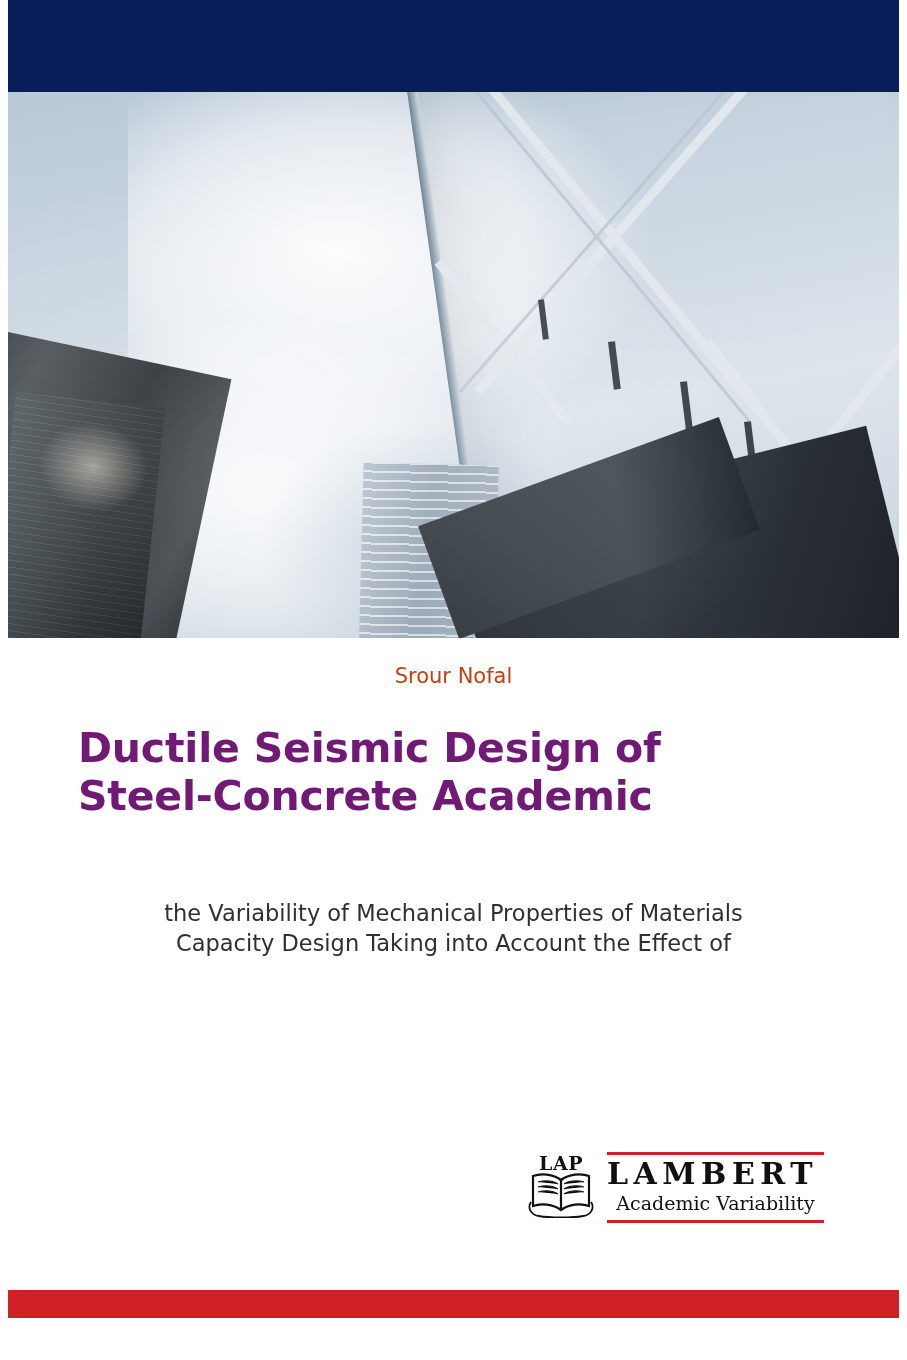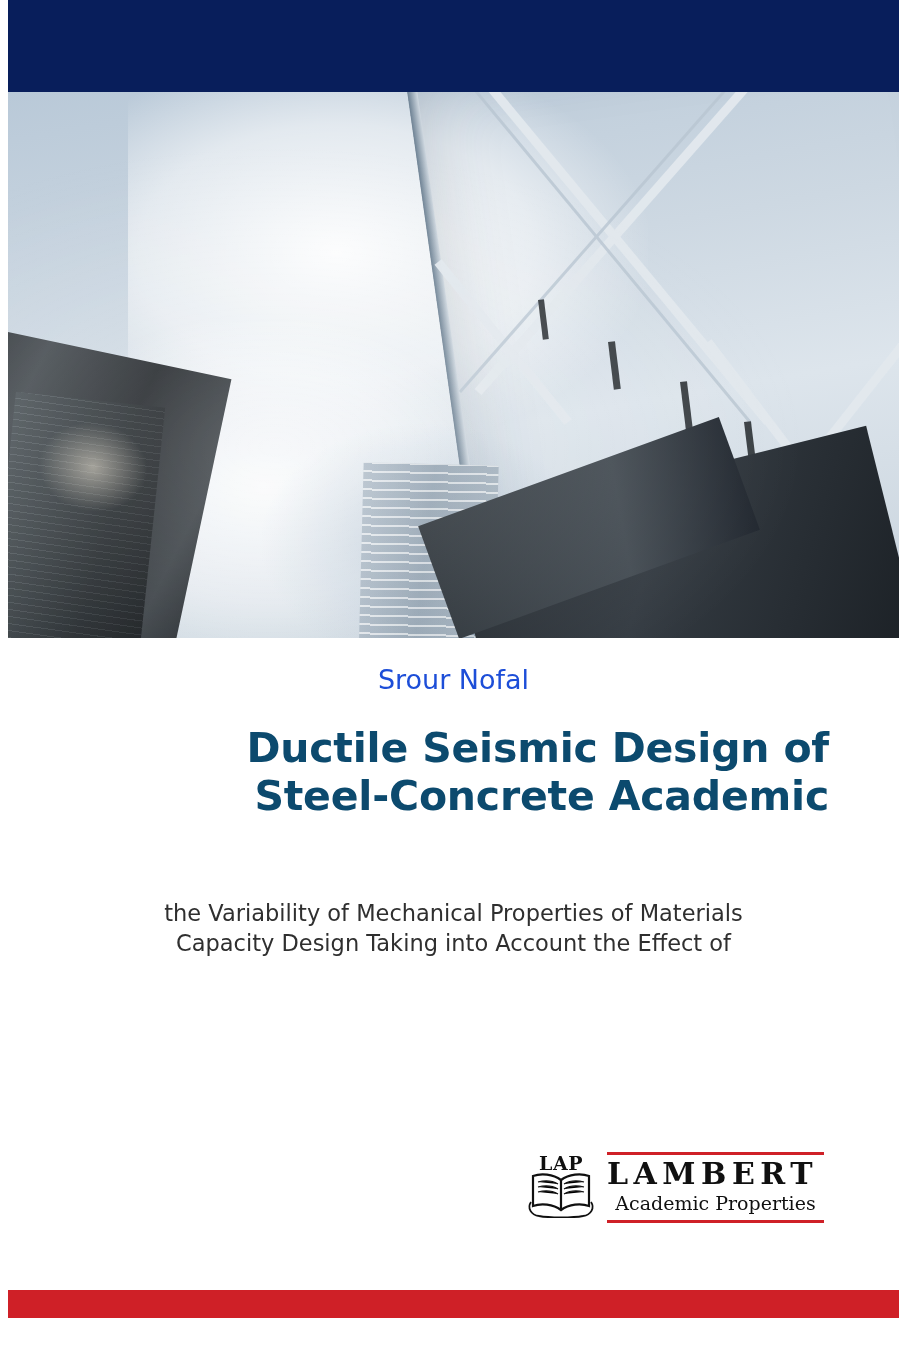--- a/index.html
+++ b/index.html
@@ -205,35 +205,34 @@
     background: radial-gradient(ellipse at 30% 65%, rgba(255,255,255,0.18) 0%, rgba(255,255,255,0) 60%);
     pointer-events: none;
   }
 
   
   .author {
     position: absolute;
     left: 0; top: 664px;
     width: 907px;
     text-align: center;
-    font-size: 27px;
-    color: #1d4ed8;
+    font-size: 21px;
+    color: #c2410c;
     font-family: "DejaVu Sans", sans-serif;
   }
 
   .title {
     position: absolute;
     left: 78px;
     top: 724px;
     width: 751px;
-    text-align: right;
     font-size: 41px;
     line-height: 48px;
     font-weight: bold;
-    color: #0c4a6e;
+    color: #701a75;
     letter-spacing: -0.2px;
   }
 
   .subtitle {
     position: absolute;
     left: 78px;
     top: 898px;
     width: 751px;
     text-align: center;
     font-size: 22.5px;
@@ -383,20 +382,20 @@
         </g>
         <g stroke="#101010" stroke-width="1.8" fill="none">
           <path d="M6 34 C2 40 6 47 14 48"></path>
           <path d="M66 34 C70 40 66 47 58 48"></path>
           <path d="M14 48 C24 50 48 50 58 48"></path>
         </g>
       </svg>
     </div>
     <div class="logo-rule top"></div>
     <div class="logo-lambert">LAMBERT</div>
-    <div class="logo-academic">Academic Properties</div>
+    <div class="logo-academic">Academic Variability</div>
     <div class="logo-rule bottom"></div>
   </div>
 
   <div class="bottom-red"></div>
   <div class="left-edge"></div>
   <div class="right-edge"></div>
 </div>
 
 </body></html>

